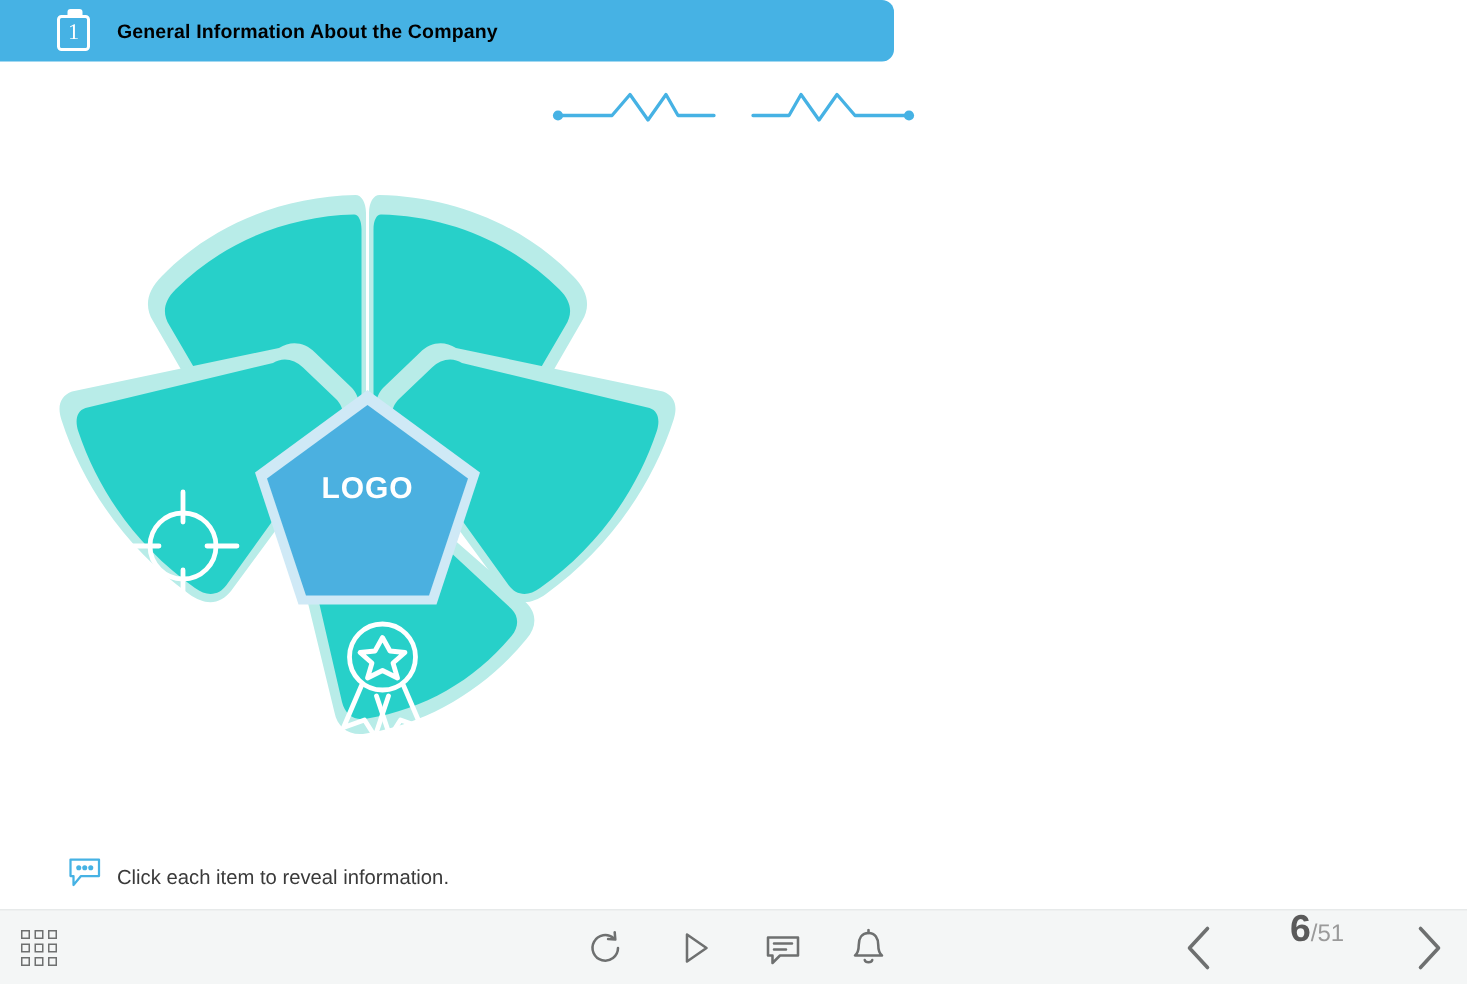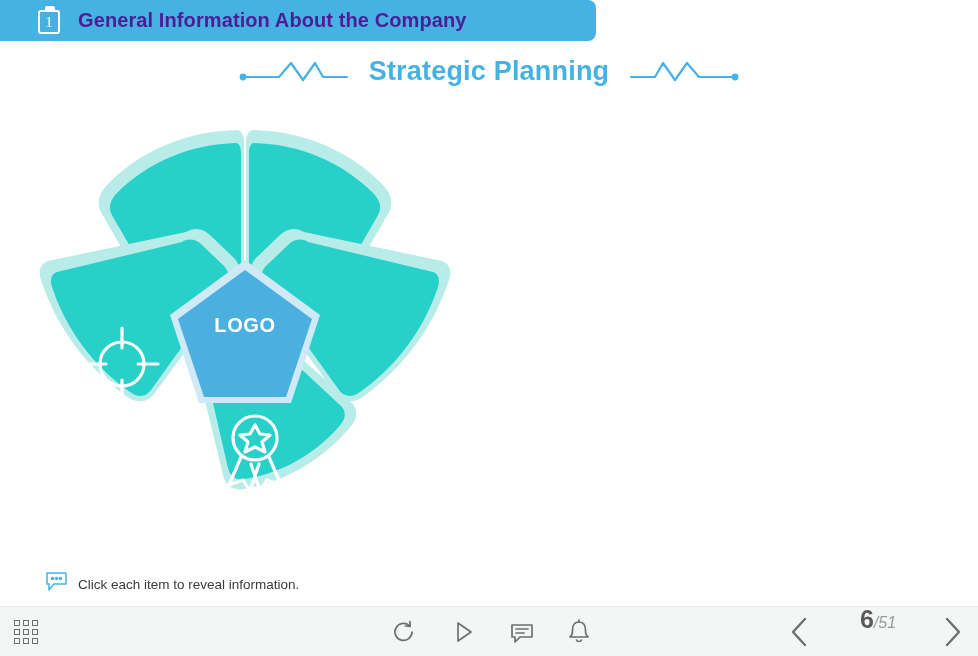--- a/index.html
+++ b/index.html
@@ -79,22 +79,22 @@
     top: 4px;
     width: 22px;
     height: 24px;
     line-height: 25px;
     text-align: center;
     color: #ffffff;
     font-size: 15px;
     font-family: "Liberation Serif", serif;
   }
   #header-title {
-    color: #4c1d95;
-    font-size: 20px;
+    color: #000000;
+    font-size: 13px;
     font-weight: bold;
     letter-spacing: 0.1px;
     white-space: nowrap;
   }
 
   
   #title-row {
     position: absolute;
     left: 0;
     top: 50px;
@@ -209,21 +209,20 @@
   #page-current {
     color: #5a5a5a;
     font-size: 25px;
     font-weight: bold;
     line-height: 1;
   }
   #page-total {
     color: #9a9a9a;
     font-size: 16px;
     line-height: 1;
-    font-style: italic;
   }
 
   .grid-dots {
     display: grid;
     grid-template-columns: repeat(3, 6px);
     grid-template-rows: repeat(3, 6px);
     gap: 3px;
   }
   .grid-dots i {
     display: block;
@@ -249,21 +248,20 @@
       </div>
       <div id="header-title">General Information About the Company</div>
     </div>
 
     <div id="title-row">
       <svg class="zig" width="112" height="26" viewBox="0 0 112 26">
         <circle cx="4" cy="19" r="3.4" fill="#46b2e4"></circle>
         <path d="M7 19 H40 L52 5 L64 22 L76 5 L84 19 H108" fill="none" stroke="#46b2e4" stroke-width="2.2" stroke-linecap="round" stroke-linejoin="round"></path>
       </svg>
 
-      <div id="slide-title">Strategic Planning</div>
 
       <svg class="zig" width="112" height="26" viewBox="0 0 112 26">
         <path d="M4 19 H28 L36 5 L48 22 L60 5 L72 19 H105" fill="none" stroke="#46b2e4" stroke-width="2.2" stroke-linecap="round" stroke-linejoin="round"></path>
         <circle cx="108" cy="19" r="3.4" fill="#46b2e4"></circle>
       </svg>
     </div>
 
     <div id="diagram">
       <svg width="414" height="414" viewBox="0 0 414 414">
 

